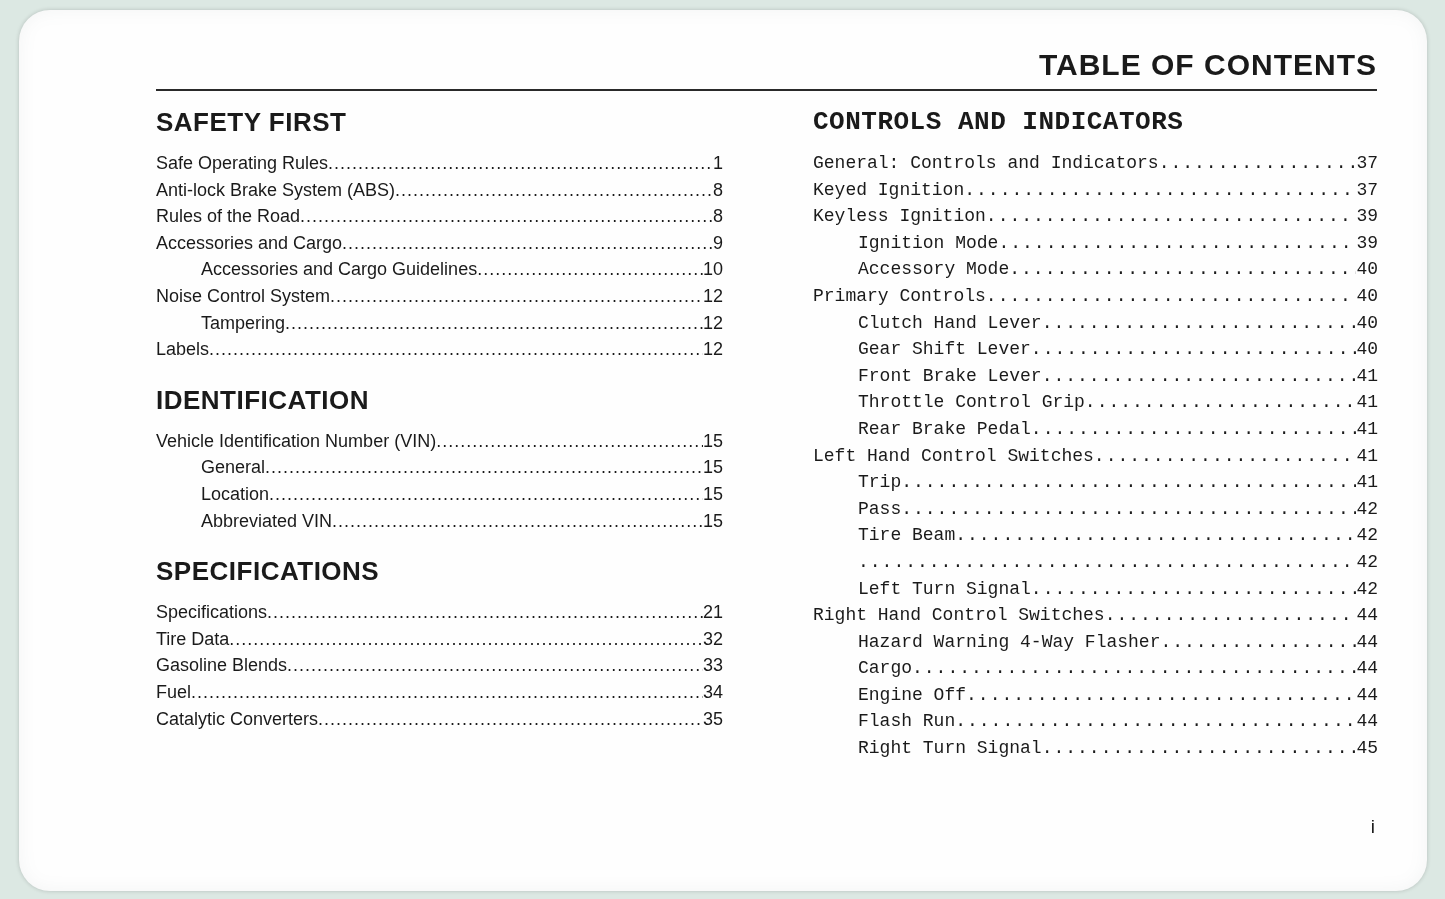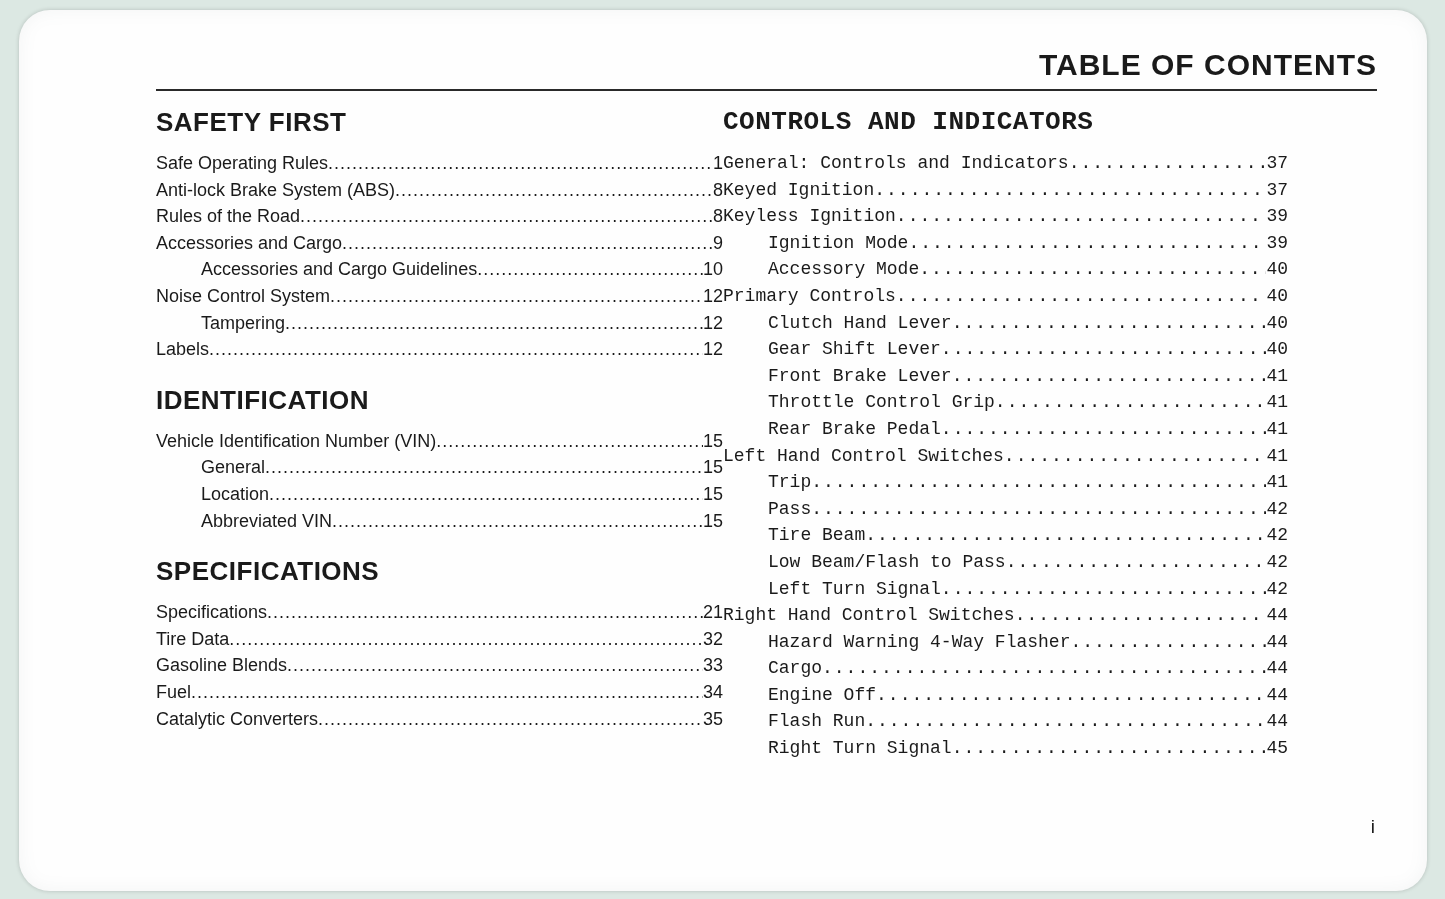--- a/index.html
+++ b/index.html
@@ -42,20 +42,21 @@
     border: none;
     border-top: 2px solid #2a2a2a;
     margin: 0;
   }
   .columns {
     position: absolute;
     top: 97px;
     left: 137px;
     right: 50px;
     display: flex;
+    gap: 90px;
   }
   .col {
     flex: 0 0 auto;
   }
   .col-left  { width: 567px; }
   .col-right { width: 565px; font-family: Liberation Mono, monospace; }
   .section-heading {
     font-size: 26px;
     font-weight: bold;
     letter-spacing: 0.5px;
@@ -267,21 +268,20 @@
           <span class="label">Pass</span>
           <span class="dots"></span>
           <span class="pg">42</span>
         </div>
         <div class="entry indent-1">
           <span class="label">Tire Beam</span>
           <span class="dots"></span>
           <span class="pg">42</span>
         </div>
         <div class="entry indent-1">
-          <span class="label">Low Beam/Flash to Pass</span>
           <span class="dots"></span>
           <span class="pg">42</span>
         </div>
         <div class="entry indent-1">
           <span class="label">Left Turn Signal</span>
           <span class="dots"></span>
           <span class="pg">42</span>
         </div>
         <div class="entry">
           <span class="label">Right Hand Control Switches</span>

